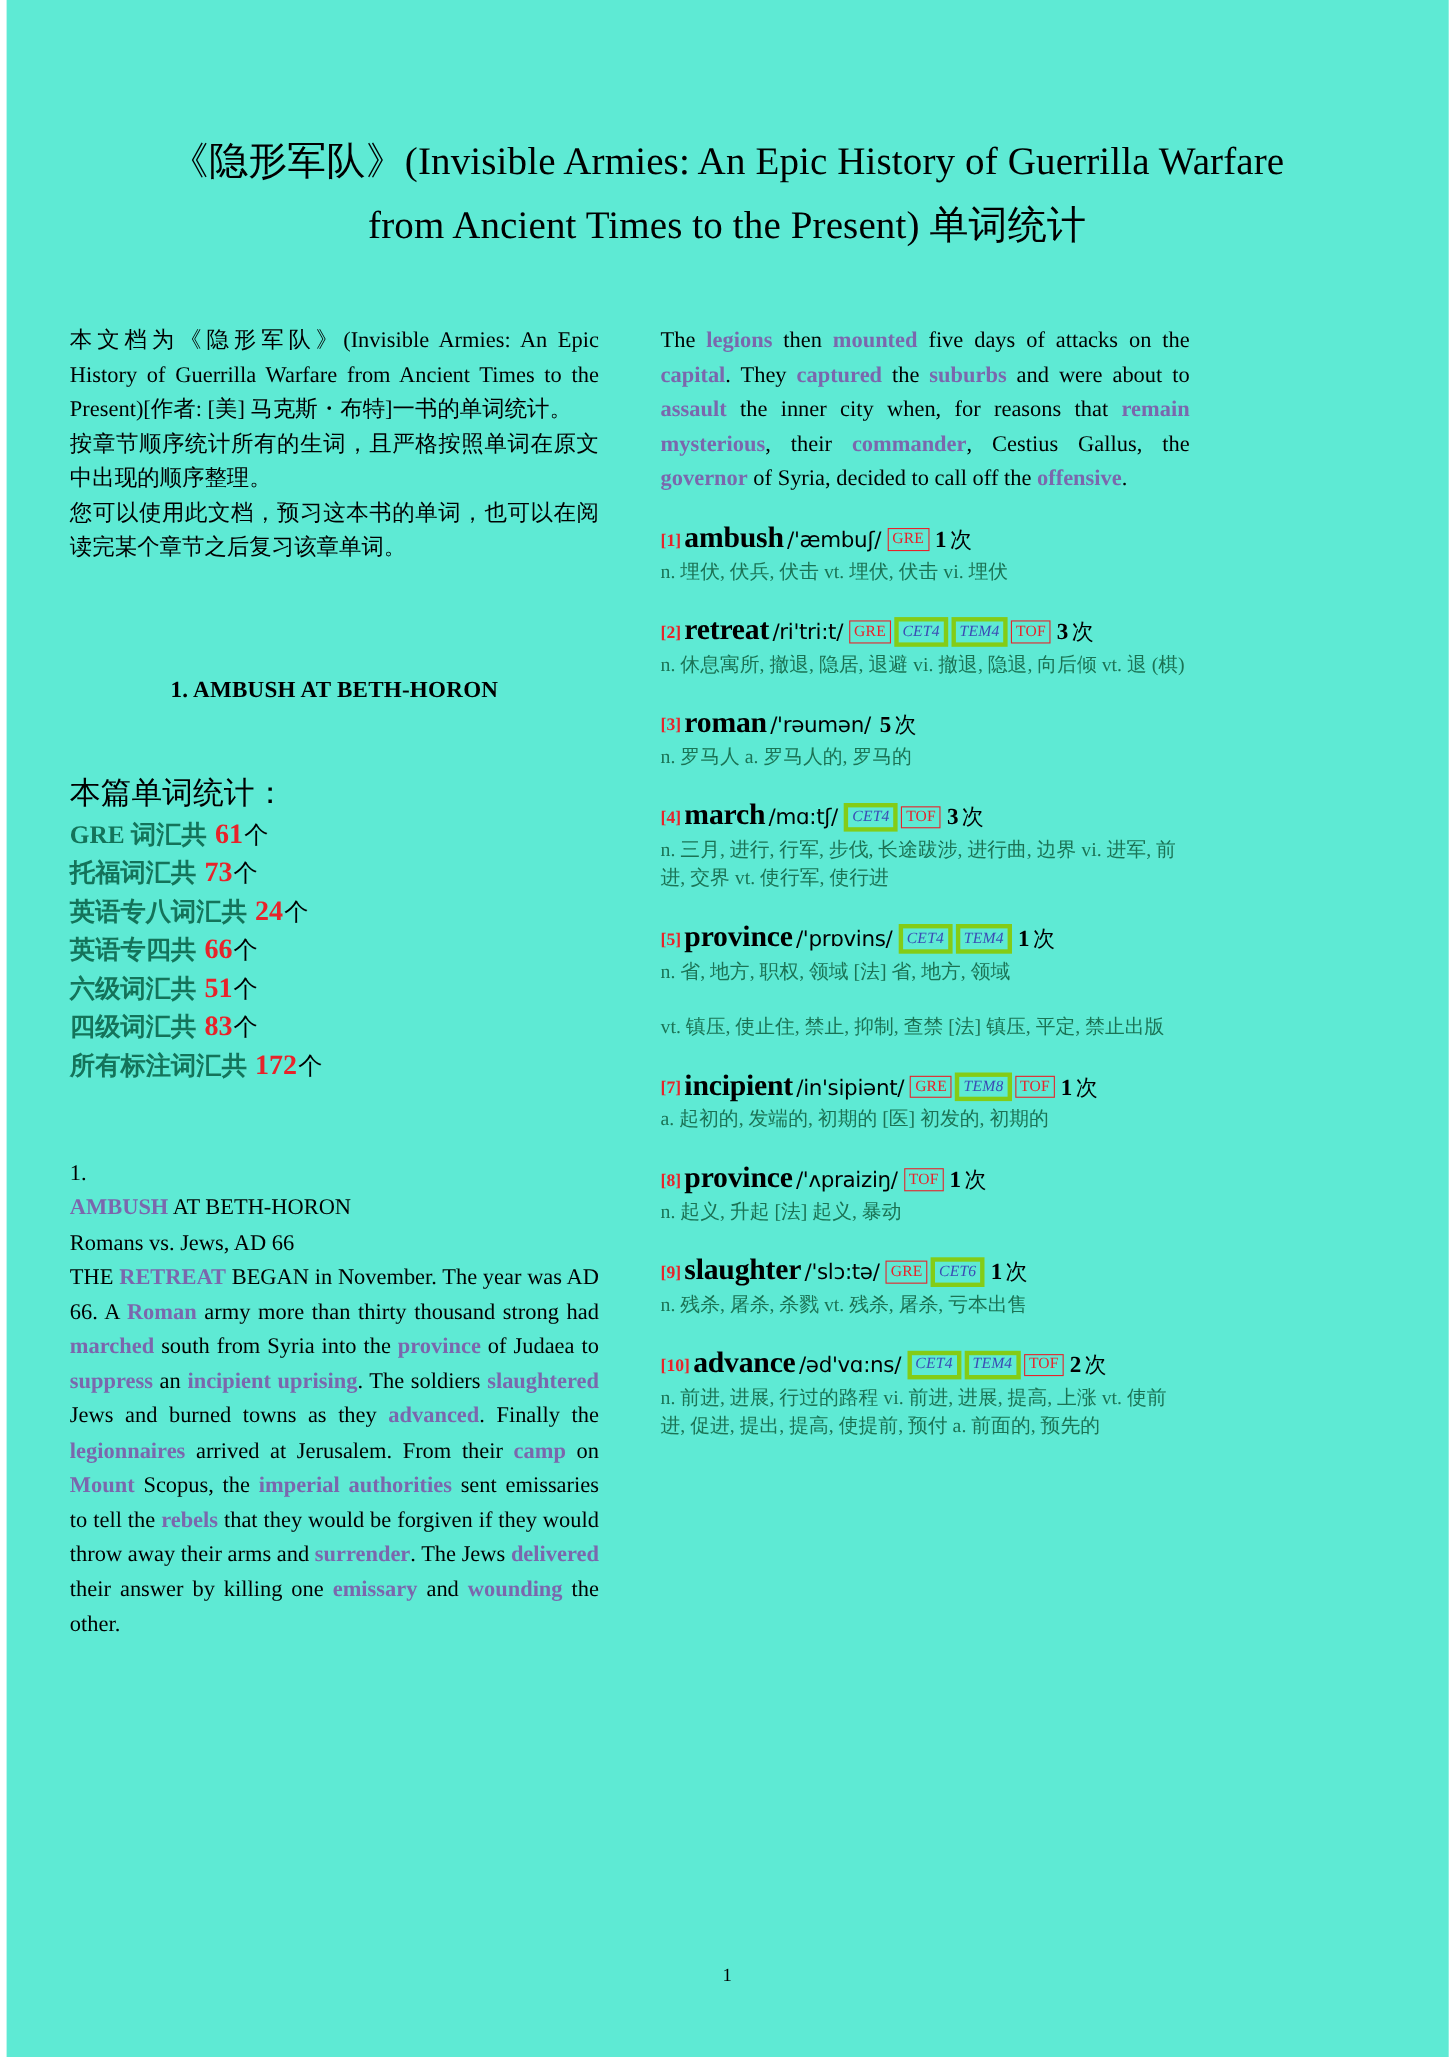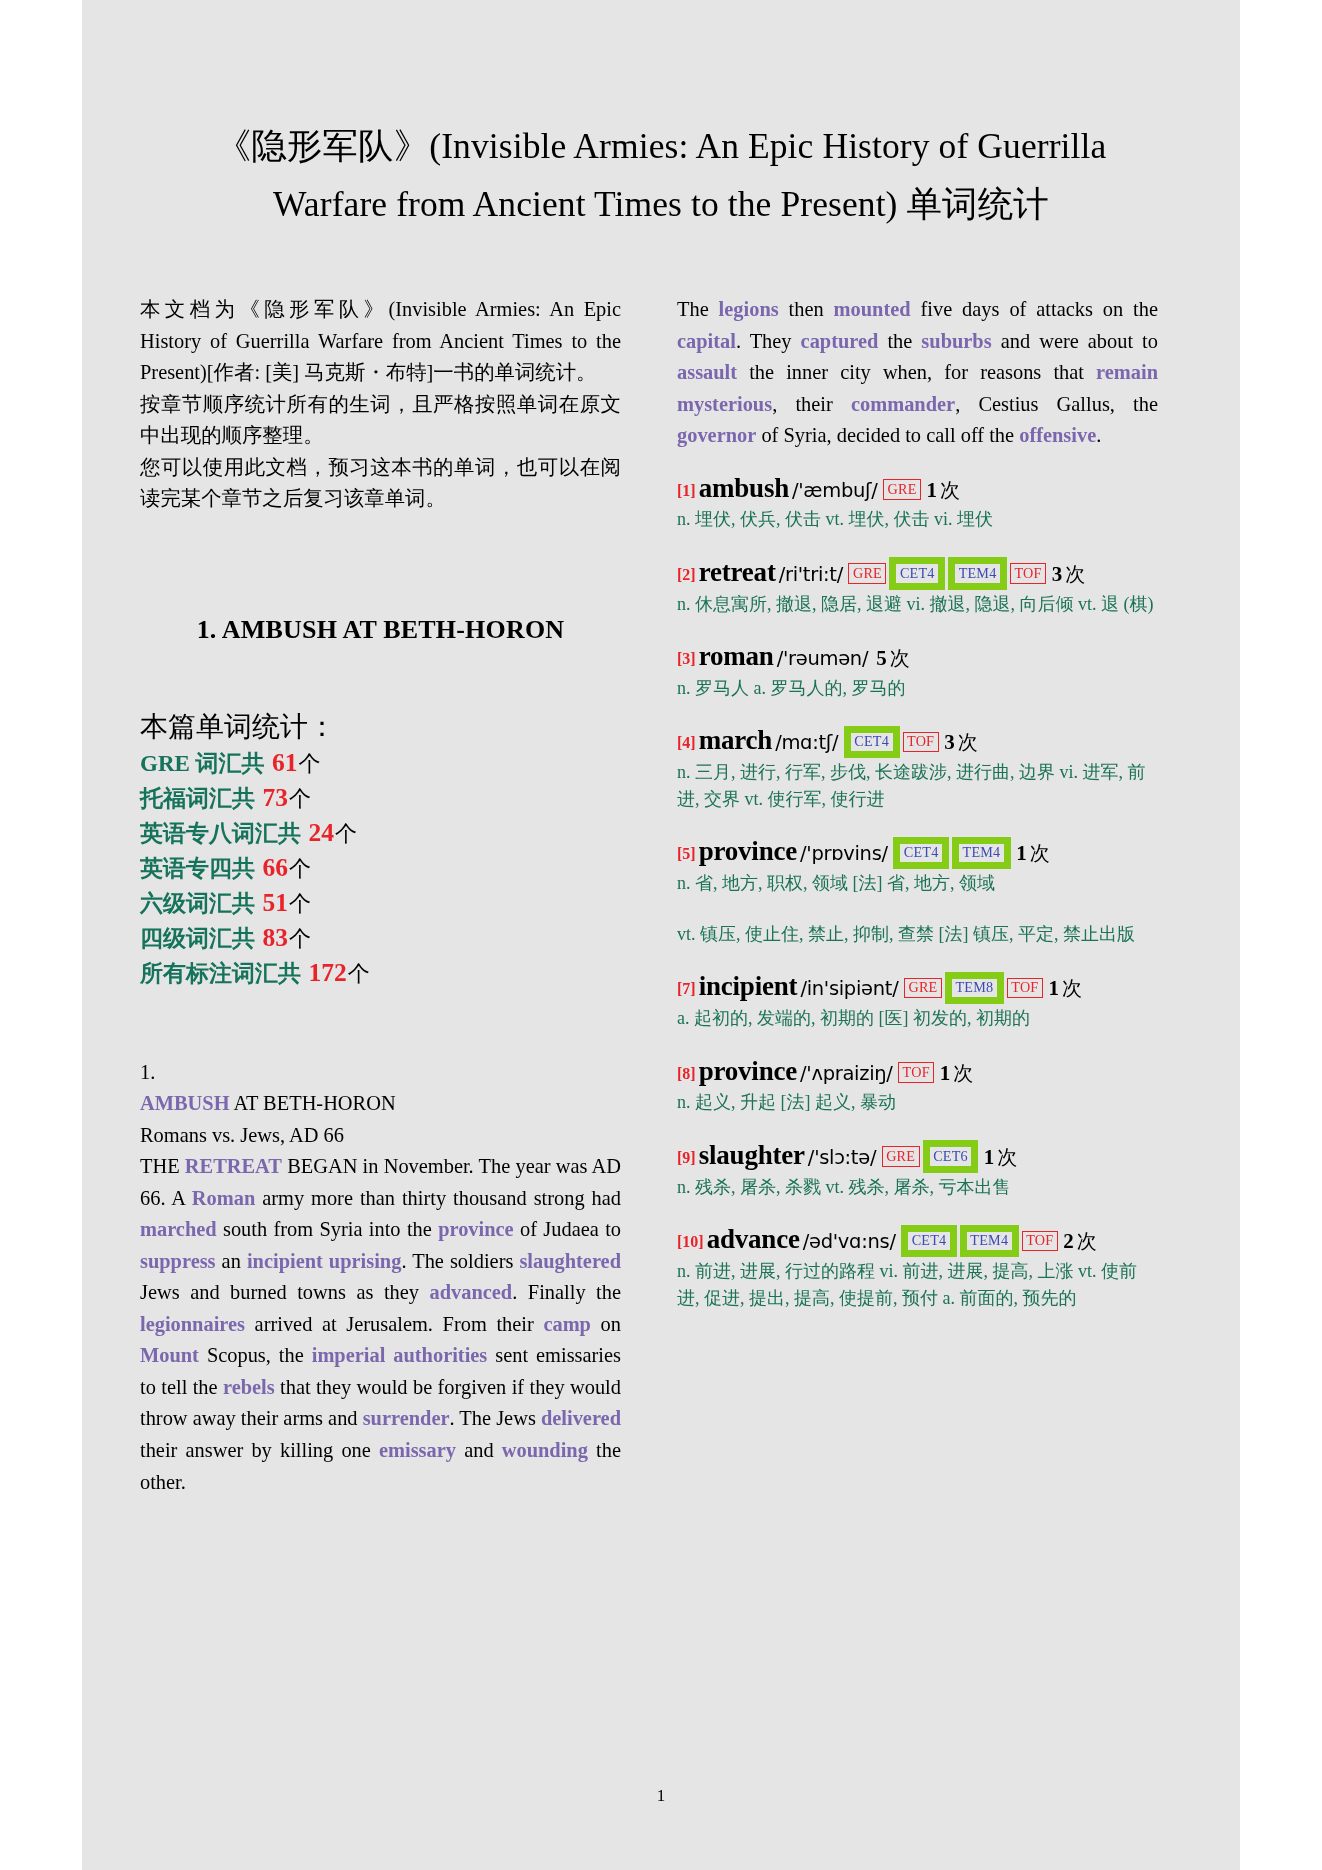--- a/index.html
+++ b/index.html
@@ -6,24 +6,24 @@
     margin: 0;
     padding: 0;
     background: #ffffff;
   }
   body {
     font-family: "Liberation Serif", "DejaVu Serif", serif;
     color: #000000;
   }
   #page {
     position: relative;
-    width: 1158px;
+    width: 1311px;
     height: 1870px;
     margin: 0 auto;
-    background: #e5e5e5;
+    background: #5eead4;
     overflow: hidden;
     box-sizing: border-box;
     padding: 0;
   }
 
   
   .doc-title {
     margin: 0;
     padding: 118px 118px 0 118px;
     font-size: 35.5px;
@@ -58,21 +58,21 @@
   .intro p {
     margin: 0;
   }
   .intro p.just {
     text-align: justify;
   }
 
   .chapter-heading {
     margin: 0;
     padding: 100px 0 0 0;
-    font-size: 26px;
+    font-size: 21px;
     font-weight: bold;
     text-align: center;
     letter-spacing: 0.2px;
     font-family: Liberation Serif, serif;
   }
 
   .stats-block {
     padding-top: 62px;
   }
   .stats-title {
@@ -167,21 +167,22 @@
     margin: 0 1.5px;
     vertical-align: 3px;
     letter-spacing: 0.2px;
   }
   .tag-red {
     color: #E8232A;
     border: 1px solid #E8232A;
   }
   .tag-blue {
     color: #3B4BB5;
-    border: 7px solid #84cc16;
+    border: 4px solid #84cc16;
+    font-style: italic;
   }
   .count {
     font-size: 21px;
     font-weight: bold;
     padding-left: 4px;
   }
   .count-unit {
     font-size: 20px;
     padding-left: 3px;
   }

